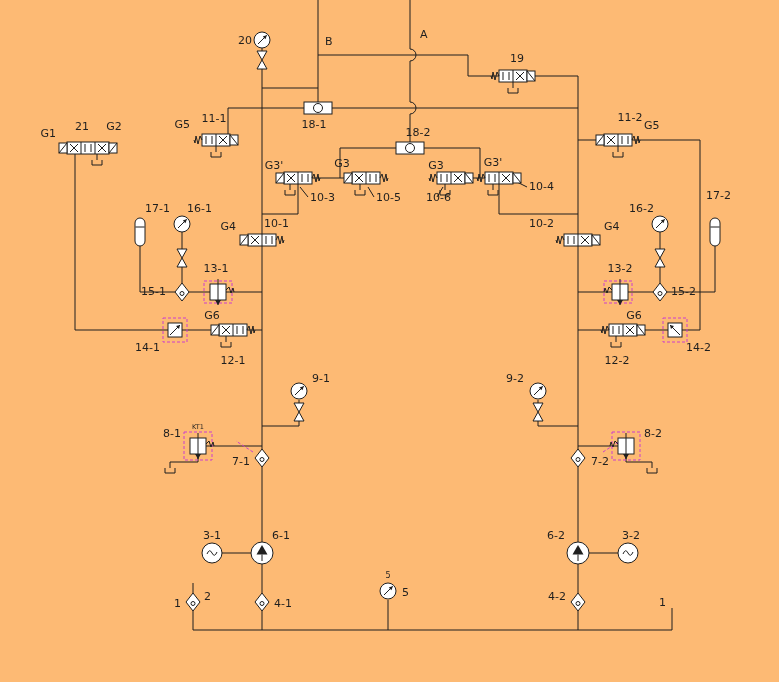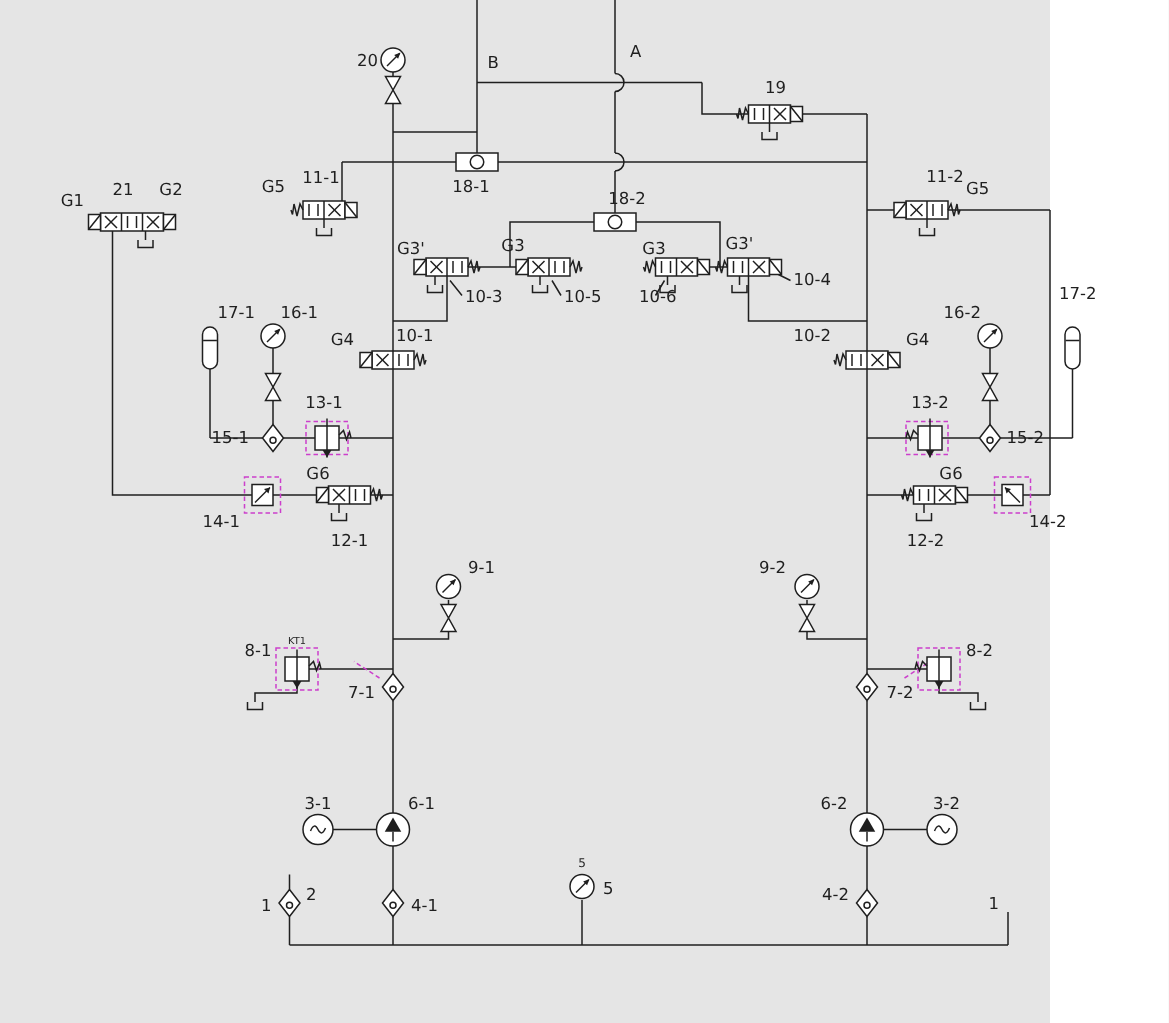--- a/index.html
+++ b/index.html
@@ -1,16 +1,16 @@
 <!DOCTYPE html>
 <html><head>
 <meta charset="utf-8">
 <style>
   html,body{margin:0;padding:0;background:#ffffff;}
-  .page{width:700px;height:682px;background:#e5e5e5;position:relative;font-family:"DejaVu Sans",sans-serif;}
+  .page{width:779px;height:682px;background:#fdba74;position:relative;font-family:"DejaVu Sans",sans-serif;}
   .k{stroke:#1f1f1f;fill:none;stroke-width:1;}
   .kw{stroke:#1f1f1f;fill:#ffffff;stroke-width:1;}
   .f{fill:#1f1f1f;stroke:none;}
   .m{stroke:#cc3fcc;fill:none;stroke-width:1;stroke-dasharray:3 2;}
   text{font:11px "DejaVu Sans",sans-serif;fill:#1f1f1f;}
   .t8{font-size:8px;}
   .t6{font-size:6.5px;}
 </style>
 </head>
 <body>

